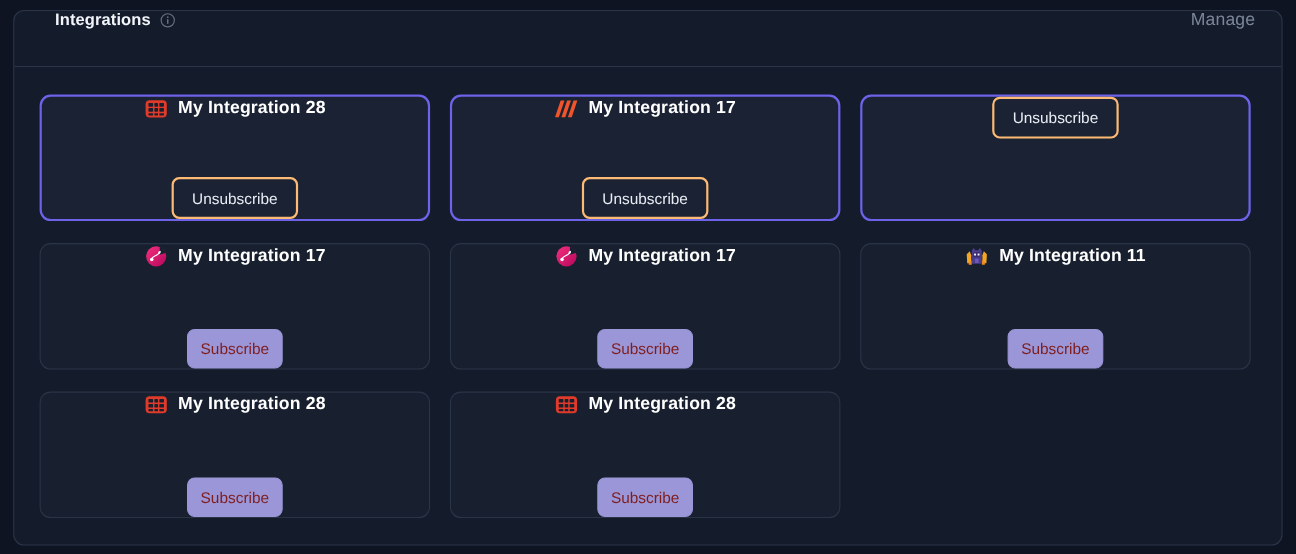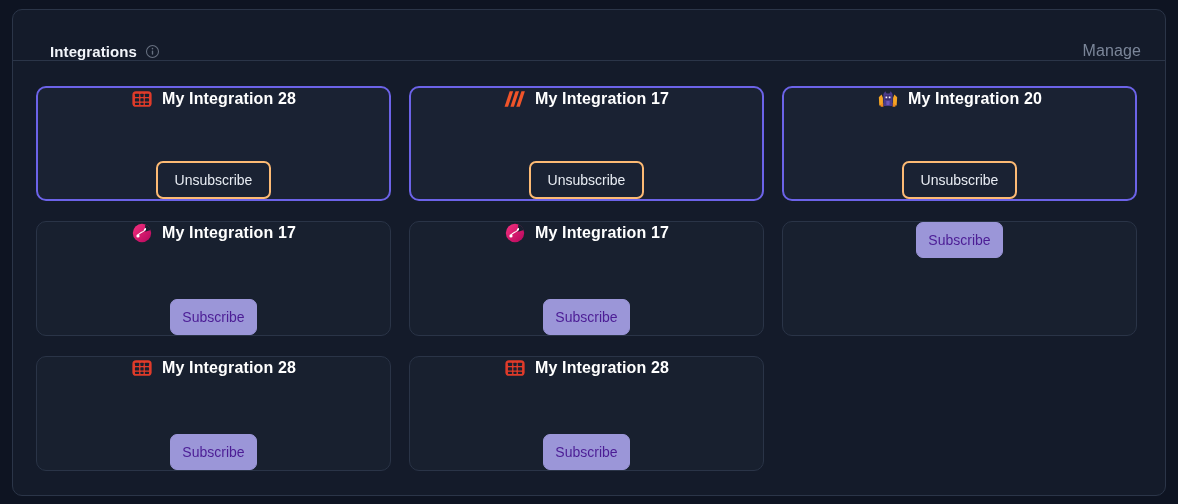--- a/index.html
+++ b/index.html
@@ -26,21 +26,21 @@
     border: 1px solid #2b3548;
     border-radius: 10px;
     overflow: hidden;
   }
 
   
   .panel-header {
     height: 51px;
     border-bottom: 1px solid #2b3548;
     display: flex;
-    align-items: flex-end;
+    align-items: flex-start;
     padding: 0 24px 0 37px;
   }
   .header-left {
     display: flex;
     align-items: center;
     gap: 8px;
   }
   .panel-title {
     color: #f2f5fa;
     font-size: 15px;
@@ -120,21 +120,21 @@
   }
   .btn-unsubscribe {
     background: transparent;
     border: 2px solid #fdba74;
     color: #e8ecf3;
     padding: 10px 17px;
   }
   .btn-subscribe {
     background: #9b96d8;
     border: 1px solid #9b96d8;
-    color: #4c1d95;
+    color: #7f1d1d;
     padding: 10px 11px;
     font-weight: normal;
   }
 </style>
 </head>
 <body>
 
 <svg width="0" height="0" style="position:absolute" aria-hidden="true">
   <defs>
 
@@ -231,53 +231,53 @@
             <span>
               <svg class="logo" viewBox="0 0 24 24">
                 <use href="#sym-mapbox-bars-icon"></use>
               </svg>
             </span>
             <span class="card-title">My Integration 17</span>
           </div>
           <button class="btn btn-unsubscribe">Unsubscribe</button>
         </div>
         <div class="card subscribed">
+          <button class="btn btn-unsubscribe">Unsubscribe</button>
+        </div>
+        <div class="card">
+          <div class="card-head">
+            <span>
+              <svg class="logo" viewBox="0 0 24 24">
+                <use href="#sym-swirl-circle-icon"></use>
+              </svg>
+            </span>
+            <span class="card-title">My Integration 17</span>
+          </div>
+          <button class="btn btn-subscribe">Subscribe</button>
+        </div>
+        <div class="card">
+          <div class="card-head">
+            <span>
+              <svg class="logo" viewBox="0 0 24 24">
+                <use href="#sym-swirl-circle-icon"></use>
+              </svg>
+            </span>
+            <span class="card-title">My Integration 17</span>
+          </div>
+          <button class="btn btn-subscribe">Subscribe</button>
+        </div>
+        <div class="card">
           <div class="card-head">
             <span>
               <svg class="logo" viewBox="0 0 24 24">
                 <use href="#sym-pixel-mascot-icon"></use>
               </svg>
             </span>
-            <span class="card-title">My Integration 20</span>
-          </div>
-          <button class="btn btn-unsubscribe">Unsubscribe</button>
-        </div>
-        <div class="card">
-          <div class="card-head">
-            <span>
-              <svg class="logo" viewBox="0 0 24 24">
-                <use href="#sym-swirl-circle-icon"></use>
-              </svg>
-            </span>
-            <span class="card-title">My Integration 17</span>
-          </div>
-          <button class="btn btn-subscribe">Subscribe</button>
-        </div>
-        <div class="card">
-          <div class="card-head">
-            <span>
-              <svg class="logo" viewBox="0 0 24 24">
-                <use href="#sym-swirl-circle-icon"></use>
-              </svg>
-            </span>
-            <span class="card-title">My Integration 17</span>
-          </div>
-          <button class="btn btn-subscribe">Subscribe</button>
-        </div>
-        <div class="card">
+            <span class="card-title">My Integration 11</span>
+          </div>
           <button class="btn btn-subscribe">Subscribe</button>
         </div>
         <div class="card">
           <div class="card-head">
             <span>
               <svg class="logo" viewBox="0 0 24 24">
                 <use href="#sym-redis-grid-icon"></use>
               </svg>
             </span>
             <span class="card-title">My Integration 28</span>

